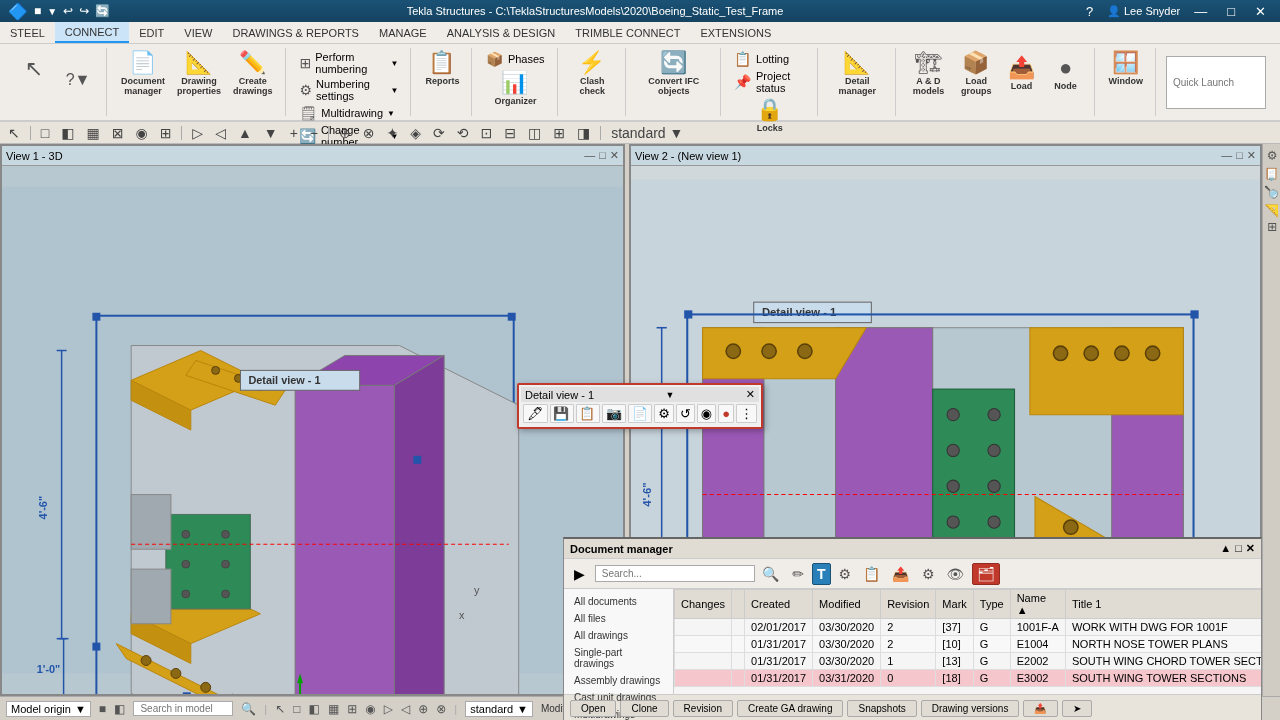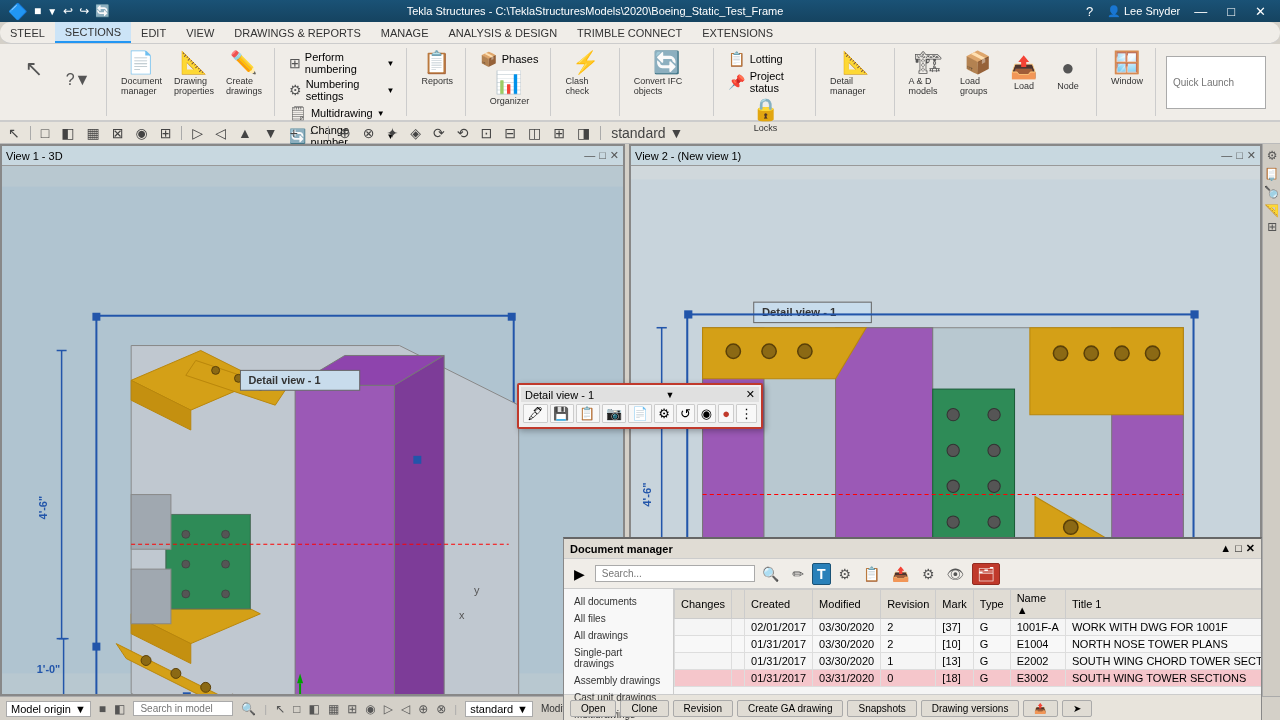--- a/index.html
+++ b/index.html
@@ -21,21 +21,20 @@
     #titlebar-controls { display: flex; gap: 8px; align-items: center; }
     .win-btn { color: white; cursor: pointer; font-size: 13px; padding: 0 6px; }
 
     
     #menubar {
       height: 22px;
       background: #f0ede8;
       display: flex;
       align-items: center;
       border-bottom: 1px solid #ccc;
-      border-radius: 11px;
     }
     .menu-item {
       padding: 2px 10px;
       cursor: pointer;
       height: 100%;
       display: flex;
       align-items: center;
       font-size: 11px;
       color: #333;
     }
@@ -74,22 +73,23 @@
       min-width: 40px;
     }
     .ribbon-icon {
       font-size: 22px;
       color: #555;
       line-height: 1;
     }
     .ribbon-label {
       font-size: 9px;
       color: #333;
-      text-align: left;
+      text-align: center;
       margin-top: 2px;
+      font-weight: bold;
     }
     .ribbon-small-group {
       display: flex;
       flex-direction: column;
       gap: 1px;
     }
     .ribbon-small-btn {
       display: flex;
       align-items: center;
       gap: 4px;
@@ -411,21 +411,21 @@
     <span class="win-btn">?</span>
     <span style="font-size:11px; color:white;">👤 Lee Snyder</span>
     <span class="win-btn">—</span>
     <span class="win-btn">□</span>
     <span class="win-btn close">✕</span>
   </div>
 </div>
 
 <div id="menubar">
   <div class="menu-item">STEEL</div>
-  <div class="menu-item active">SECTIONS</div>
+  <div class="menu-item active">CONNECT</div>
   <div class="menu-item">EDIT</div>
   <div class="menu-item">VIEW</div>
   <div class="menu-item">DRAWINGS &amp; REPORTS</div>
   <div class="menu-item">MANAGE</div>
   <div class="menu-item">ANALYSIS &amp; DESIGN</div>
   <div class="menu-item">TRIMBLE CONNECT</div>
   <div class="menu-item">EXTENSIONS</div>
 </div>
 
 <div id="ribbon">

